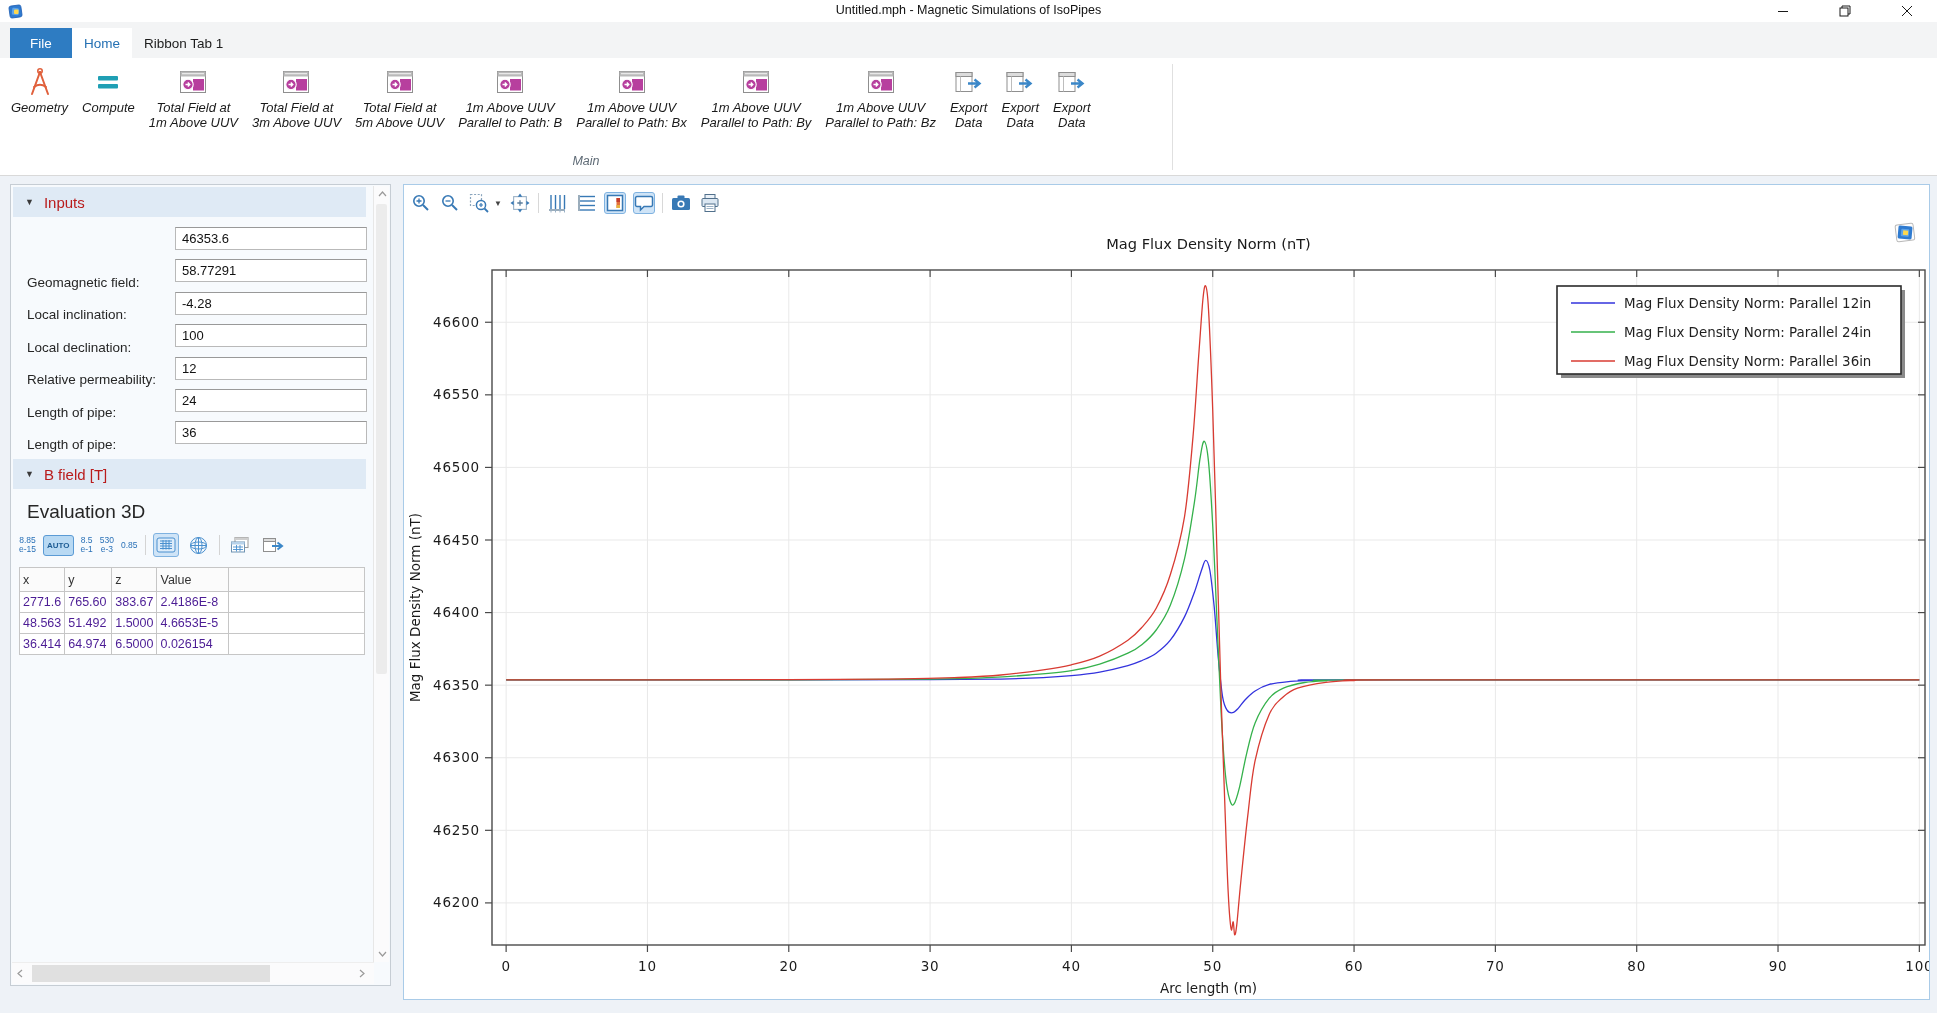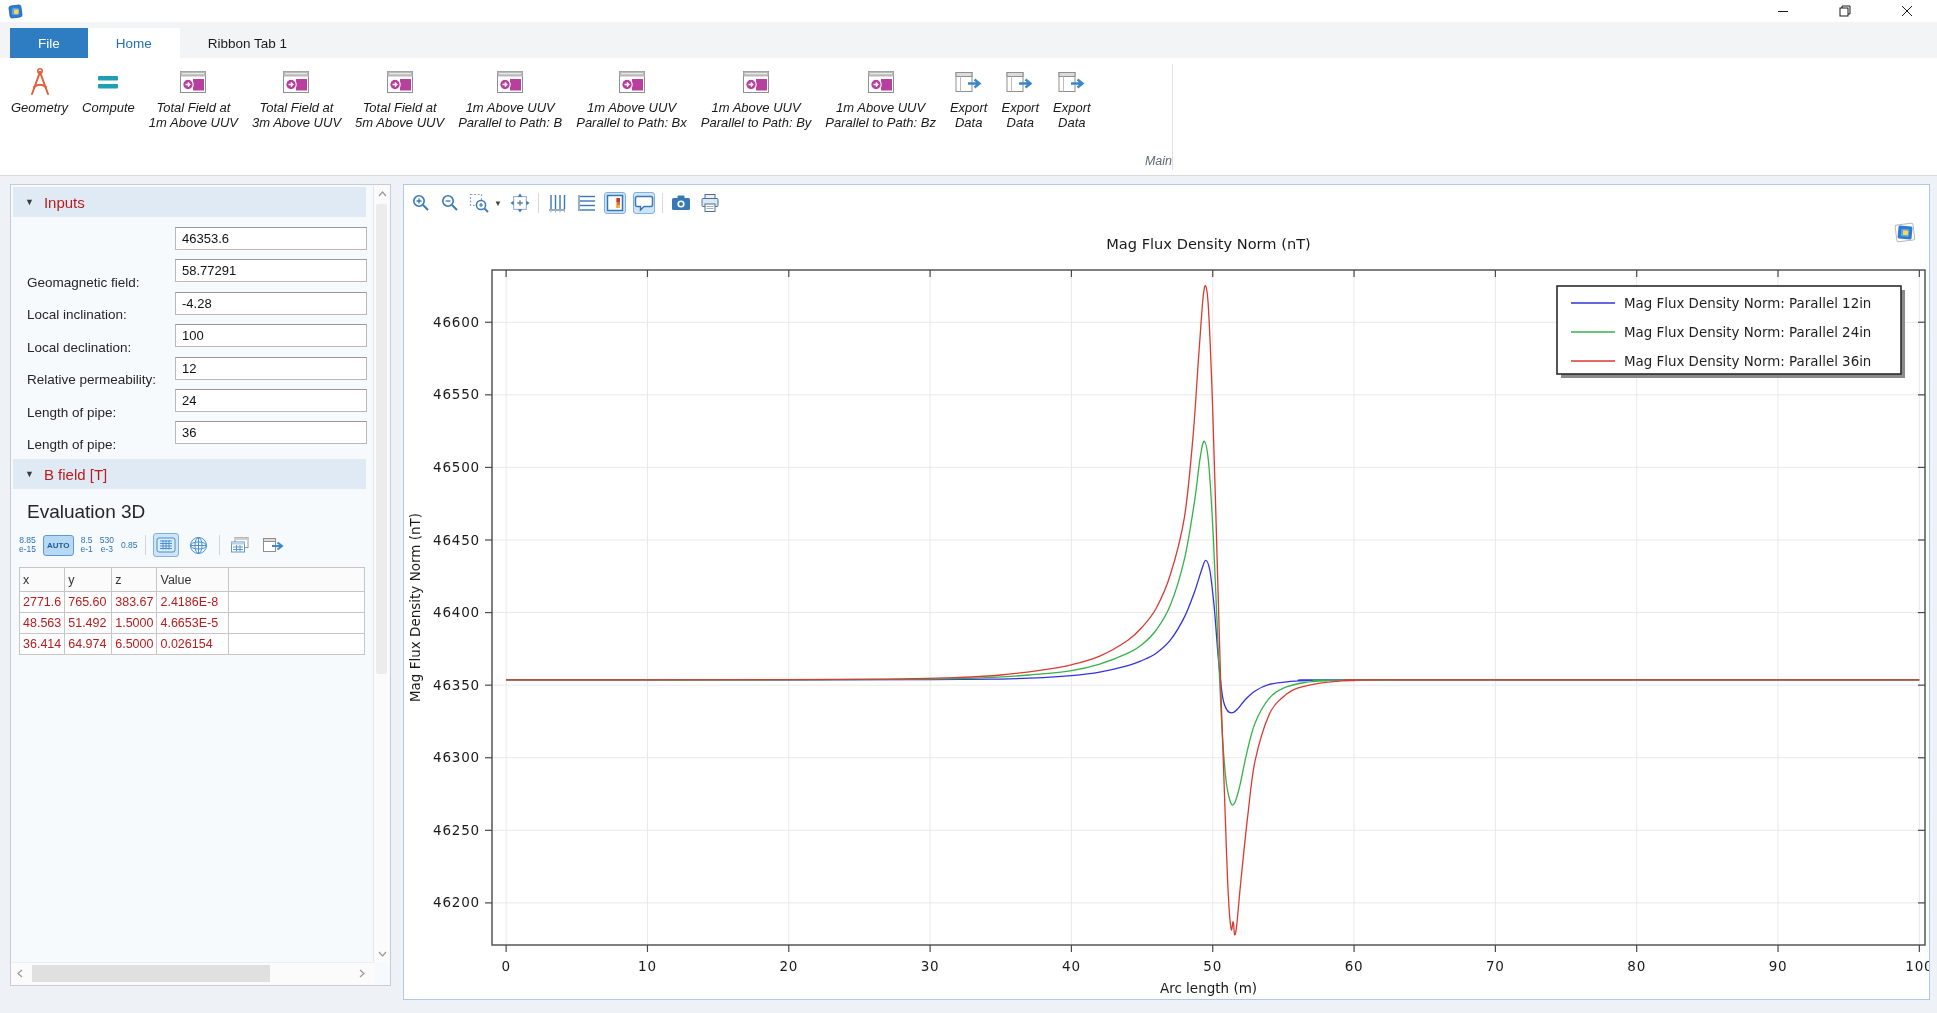--- a/index.html
+++ b/index.html
@@ -8,32 +8,32 @@
 
   
   #titlebar { position:absolute; left:0; top:0; width:1937px; height:22px; background:#ffffff; }
   #titlebar .app-icon { position:absolute; left:8px; top:4px; width:15px; height:15px; }
   #titlebar .title { position:absolute; left:0; right:0; top:3px; text-align:center; font-size:12.5px; color:#111; }
   .winbtn { position:absolute; top:0; width:46px; height:22px; display:flex; align-items:center; justify-content:center; background:transparent; border:none; cursor:default; }
   #btn-min { left:1760px; } #btn-restore { left:1822px; } #btn-close { left:1884px; }
 
   
   #tabstrip { position:absolute; left:0; top:22px; width:1937px; height:36px; background:#f3f4f5; display:flex; align-items:flex-end; padding-left:10px; }
-  .tab { height:30px; display:flex; align-items:center; justify-content:center; padding:0 28px; font-size:13.5px; cursor:default; }
+  .tab { height:30px; display:flex; align-items:center; justify-content:center; padding:0 12px; font-size:13.5px; cursor:default; }
   .tab.file { background:#2e7cc2; color:#fff; min-width:62px; }
   .tab.selected { background:#ffffff; color:#2470b3; }
   .tab.plain { color:#1c1c1c; }
 
   
   #ribbon { position:absolute; left:0; top:58px; width:1937px; height:118px; background:#ffffff; border-bottom:1px solid #d9d9d9;font-style:italic; }
   #ribbon-items { position:absolute; left:4px; top:4px; height:96px; display:flex; align-items:flex-start; }
   .ribbon-item { display:flex; flex-direction:column; align-items:center; padding:2px 7px; cursor:default; }
   .ribbon-item .ric { height:36px; display:flex; align-items:center; justify-content:center; }
   .ribbon-item .rlb { font-size:13px; line-height:15px; text-align:center; color:#1a1a1a; white-space:nowrap; }
-  #ribbon-group-label { position:absolute; left:0; top:96px; width:1172px; text-align:right; font-size:12.5px; color:#5f6b76; }
+  #ribbon-group-label { position:absolute; left:0; top:96px; width:1172px; text-align:center; font-size:12.5px; color:#5f6b76; }
   #ribbon-sep { position:absolute; left:1172px; top:6px; height:106px; width:1px; background:#e0e0e0; }
 
   
   #left-panel { position:absolute; left:10px; top:184px; width:381px; height:802px; background:#f7fafd; border:1px solid #c6cdd4; }
   .section-header { position:absolute; left:2px; width:353px; height:30px; background:#dfeaf5; display:flex; align-items:center; padding-left:12px; gap:10px; }
   .section-header .tri { font-size:9px; color:#3a3a3a; }
   .section-header .stitle { font-size:15px; color:#b91c1c; }
   .field-row { position:absolute; left:0; width:357px; height:24px; }
   .field-row label { position:absolute; left:16px; top:4px; font-size:13.5px; color:#262626;margin-top:44px; }
   .field-row input { position:absolute; left:164px; top:0; width:192px; height:23px; border:1px solid #b9b9b9; border-top-color:#999; background:#fff; font-family:"Liberation Sans",sans-serif; font-size:13px; padding:0 6px; color:#111; }
@@ -42,21 +42,21 @@
   .ev-text { color:#2b72b8; font-size:8.5px; line-height:9px; text-align:center; cursor:default; }
   .ev-auto { background:#b8d9f3; border:1px solid #5b9bd5; border-radius:3px; color:#1d5c94; font-size:8px; font-weight:bold; padding:5px 3px; cursor:default; }
   .ev-icon { width:26px; height:24px; display:flex; align-items:center; justify-content:center; border-radius:3px; cursor:default; }
   .ev-icon.active { background:#cfe4f7; border:1px solid #7fb2e0; }
   .ev-sep { width:1px; height:20px; background:#d4d4d4; }
 
   
   #side-table { position:absolute; left:8px; top:382px; border-collapse:collapse; table-layout:fixed; background:#fff; }
   #side-table th, #side-table td { border:1px solid #c6c6c6; font-size:12.5px; padding:2px 3px; text-align:left; white-space:nowrap; overflow:hidden; }
   #side-table th { height:24px; font-weight:normal; color:#333; background:#fbfbfb; }
-  #side-table td { height:21px; color:#b91c1c;margin-left:24px; }
+  #side-table td { height:21px; color:#4c1d95;margin-left:24px; }
 
   
   #v-scroll { position:absolute; right:1px; top:1px; width:16px; height:776px; background:#fbfbfc; border-left:1px solid #e7e7e7; }
   #v-scroll .thumb { position:absolute; left:2px; top:18px; width:11px; height:470px; background:#ececec; border-radius:2px; }
   #h-scroll { position:absolute; left:1px; bottom:1px; width:362px; height:22px; background:#fbfbfc; border-top:1px solid #eee; }
   #h-scroll .thumb { position:absolute; left:20px; top:2px; width:238px; height:17px; background:#e0e0e0; }
   .scr-arrow { position:absolute; width:16px; height:16px; display:flex; align-items:center; justify-content:center; color:#9a9a9a; font-size:10px; }
 
   
   #graphics-panel { position:absolute; left:403px; top:184px; width:1527px; height:816px; background:#ffffff; border:1px solid #a9cbe8; }
@@ -75,20 +75,21 @@
 <body>
 
 <div id="titlebar">
   <span class="app-icon">
     <svg width="15" height="15" viewBox="0 0 15 15">
       <rect x="1.5" y="1.5" width="12" height="12" rx="2" fill="#2f7bd0" transform="rotate(-8 7.5 7.5)" stroke="#1d5fb5" stroke-width="0.8"></rect>
       <rect x="4" y="4" width="7" height="7" rx="1.5" fill="#5ea4e8" transform="rotate(4 7.5 7.5)"></rect>
       <rect x="6" y="5.5" width="4.5" height="4.5" rx="1" fill="#ffd84d"></rect>
     </svg>
   </span>
+  <div class="title">Untitled.mph - Magnetic Simulations of IsoPipes</div>
   <button class="winbtn" id="btn-min">
     <svg width="12" height="12" viewBox="0 0 12 12">
         <line x1="1" y1="6.5" x2="11" y2="6.5" stroke="#1a1a1a" stroke-width="1"></line>
       </svg>
   </button>
   <button class="winbtn" id="btn-restore">
     <svg width="12" height="12" viewBox="0 0 12 12">
         <rect x="1" y="3" width="8" height="8" fill="none" stroke="#1a1a1a" stroke-width="1"></rect>
         <path d="M3 3 V1 H11 V9 H9" fill="none" stroke="#1a1a1a" stroke-width="1"></path>
       </svg>

